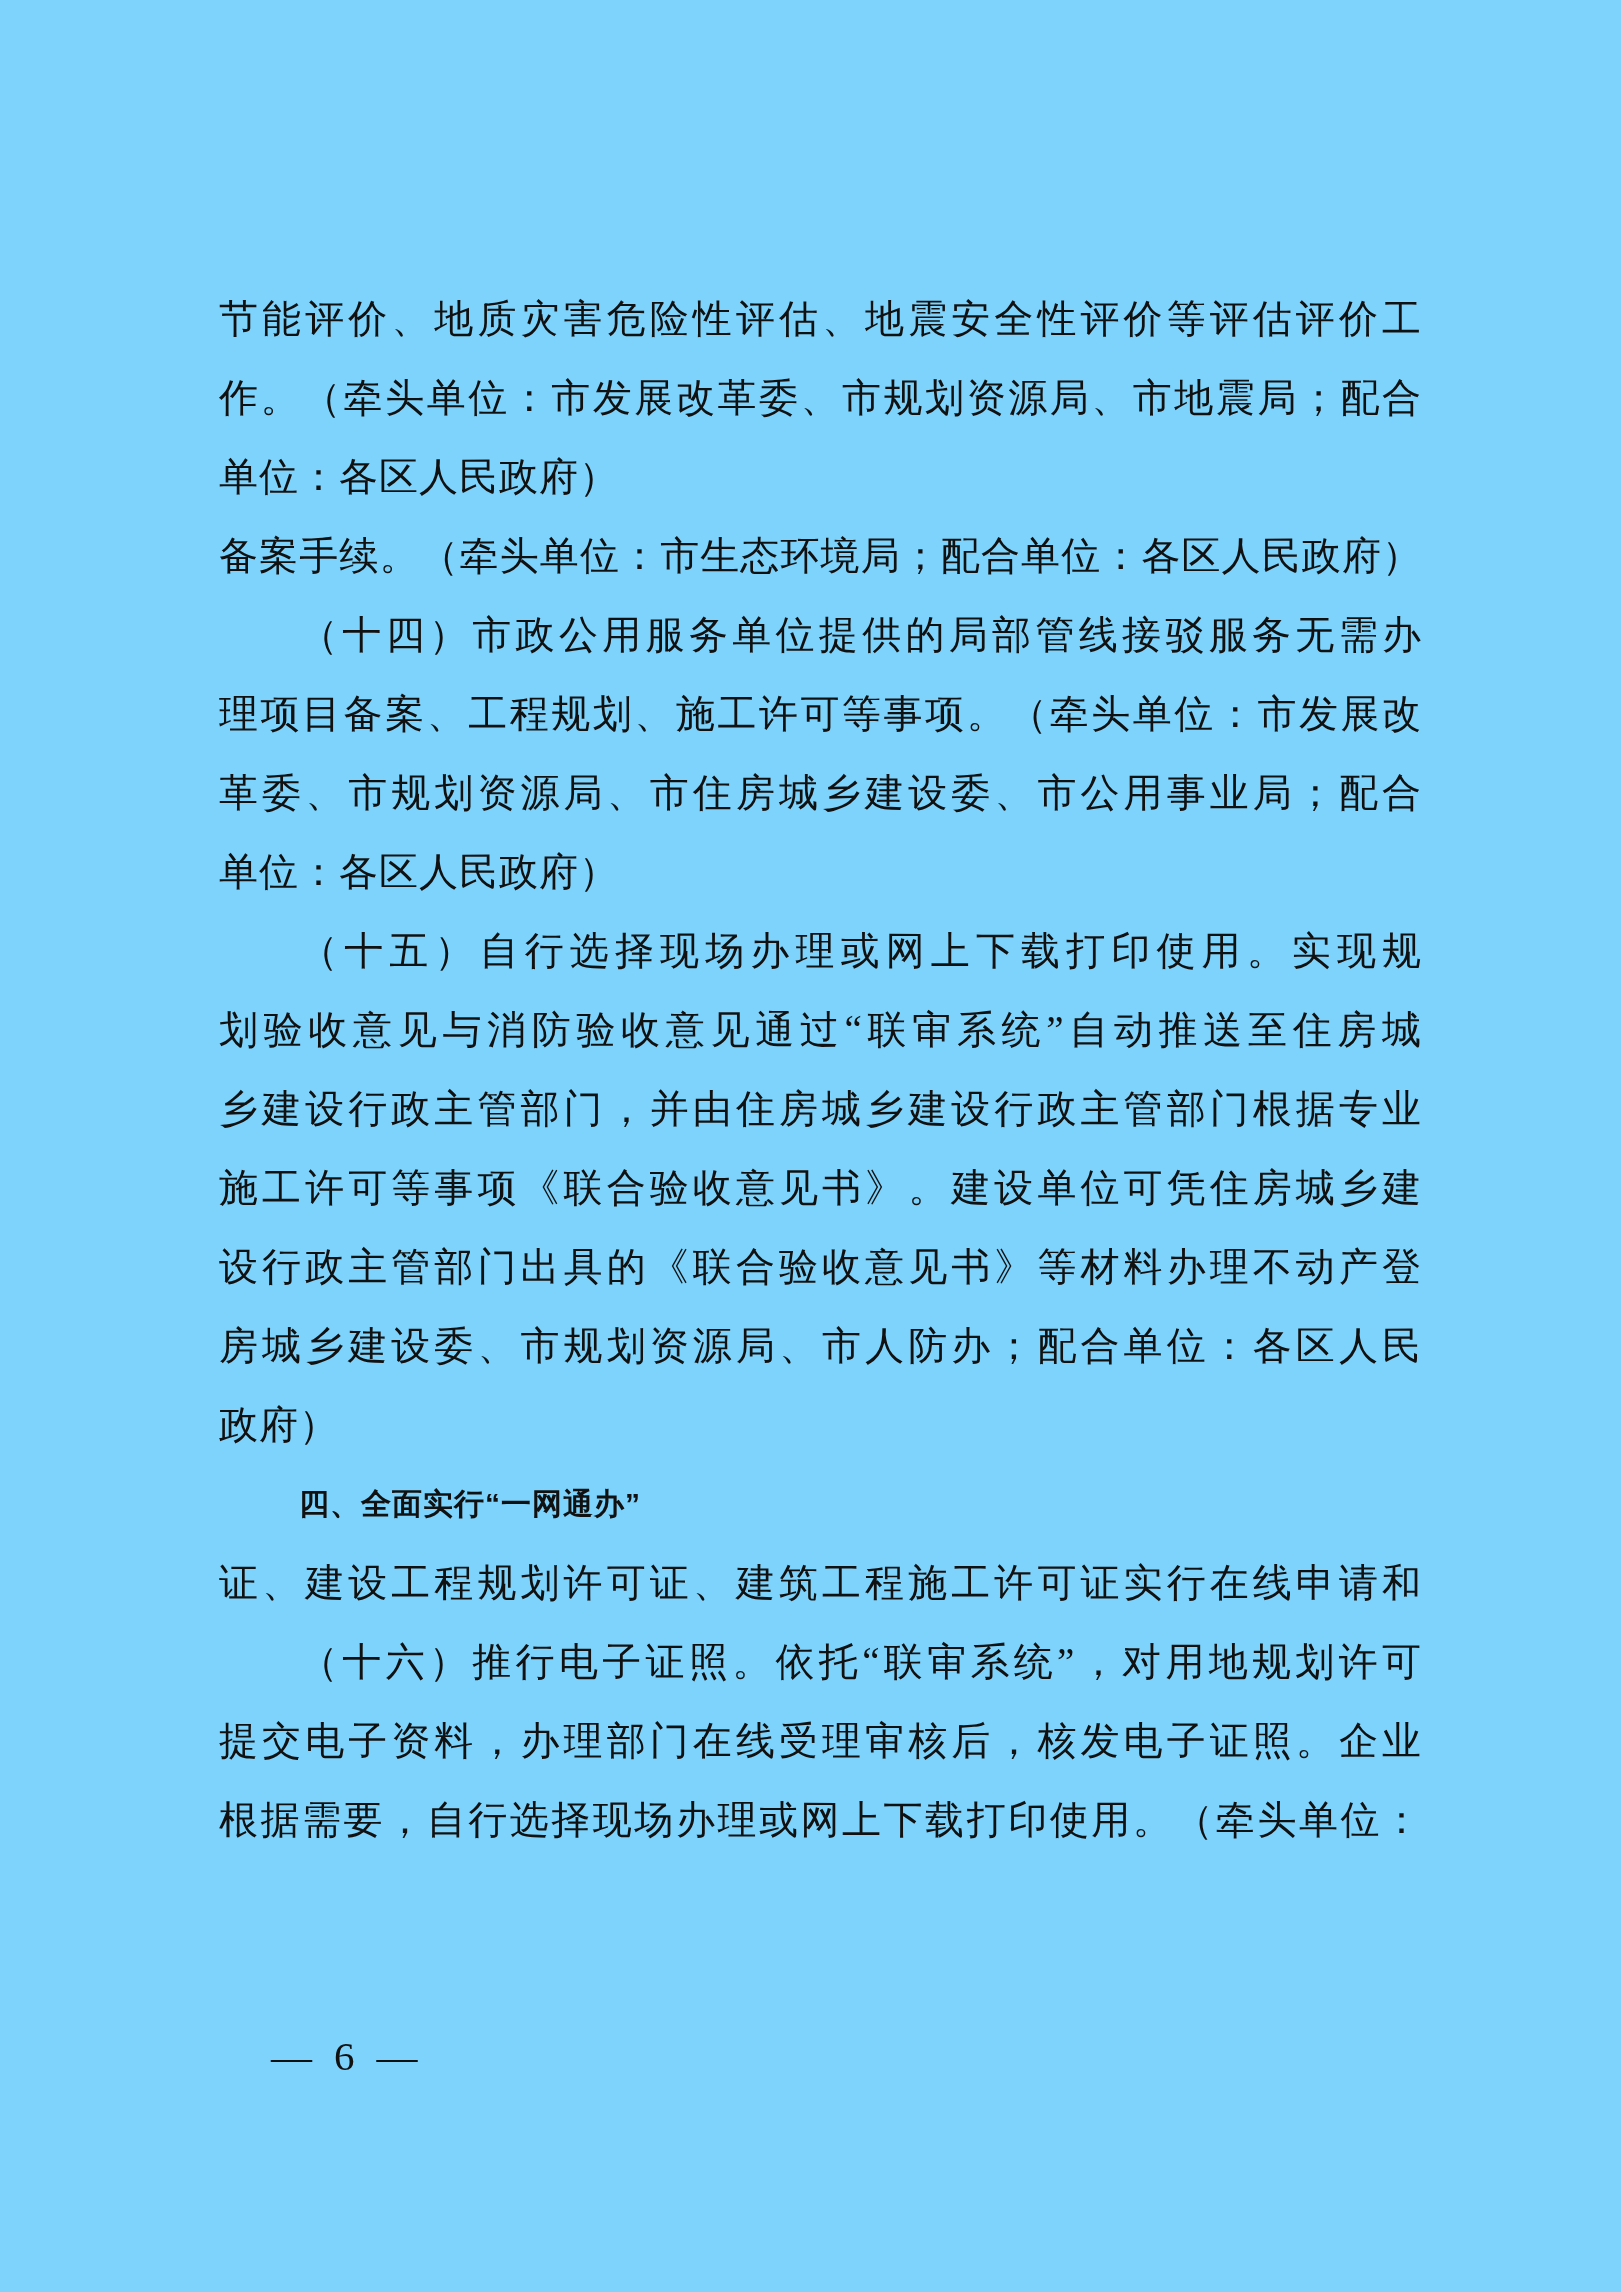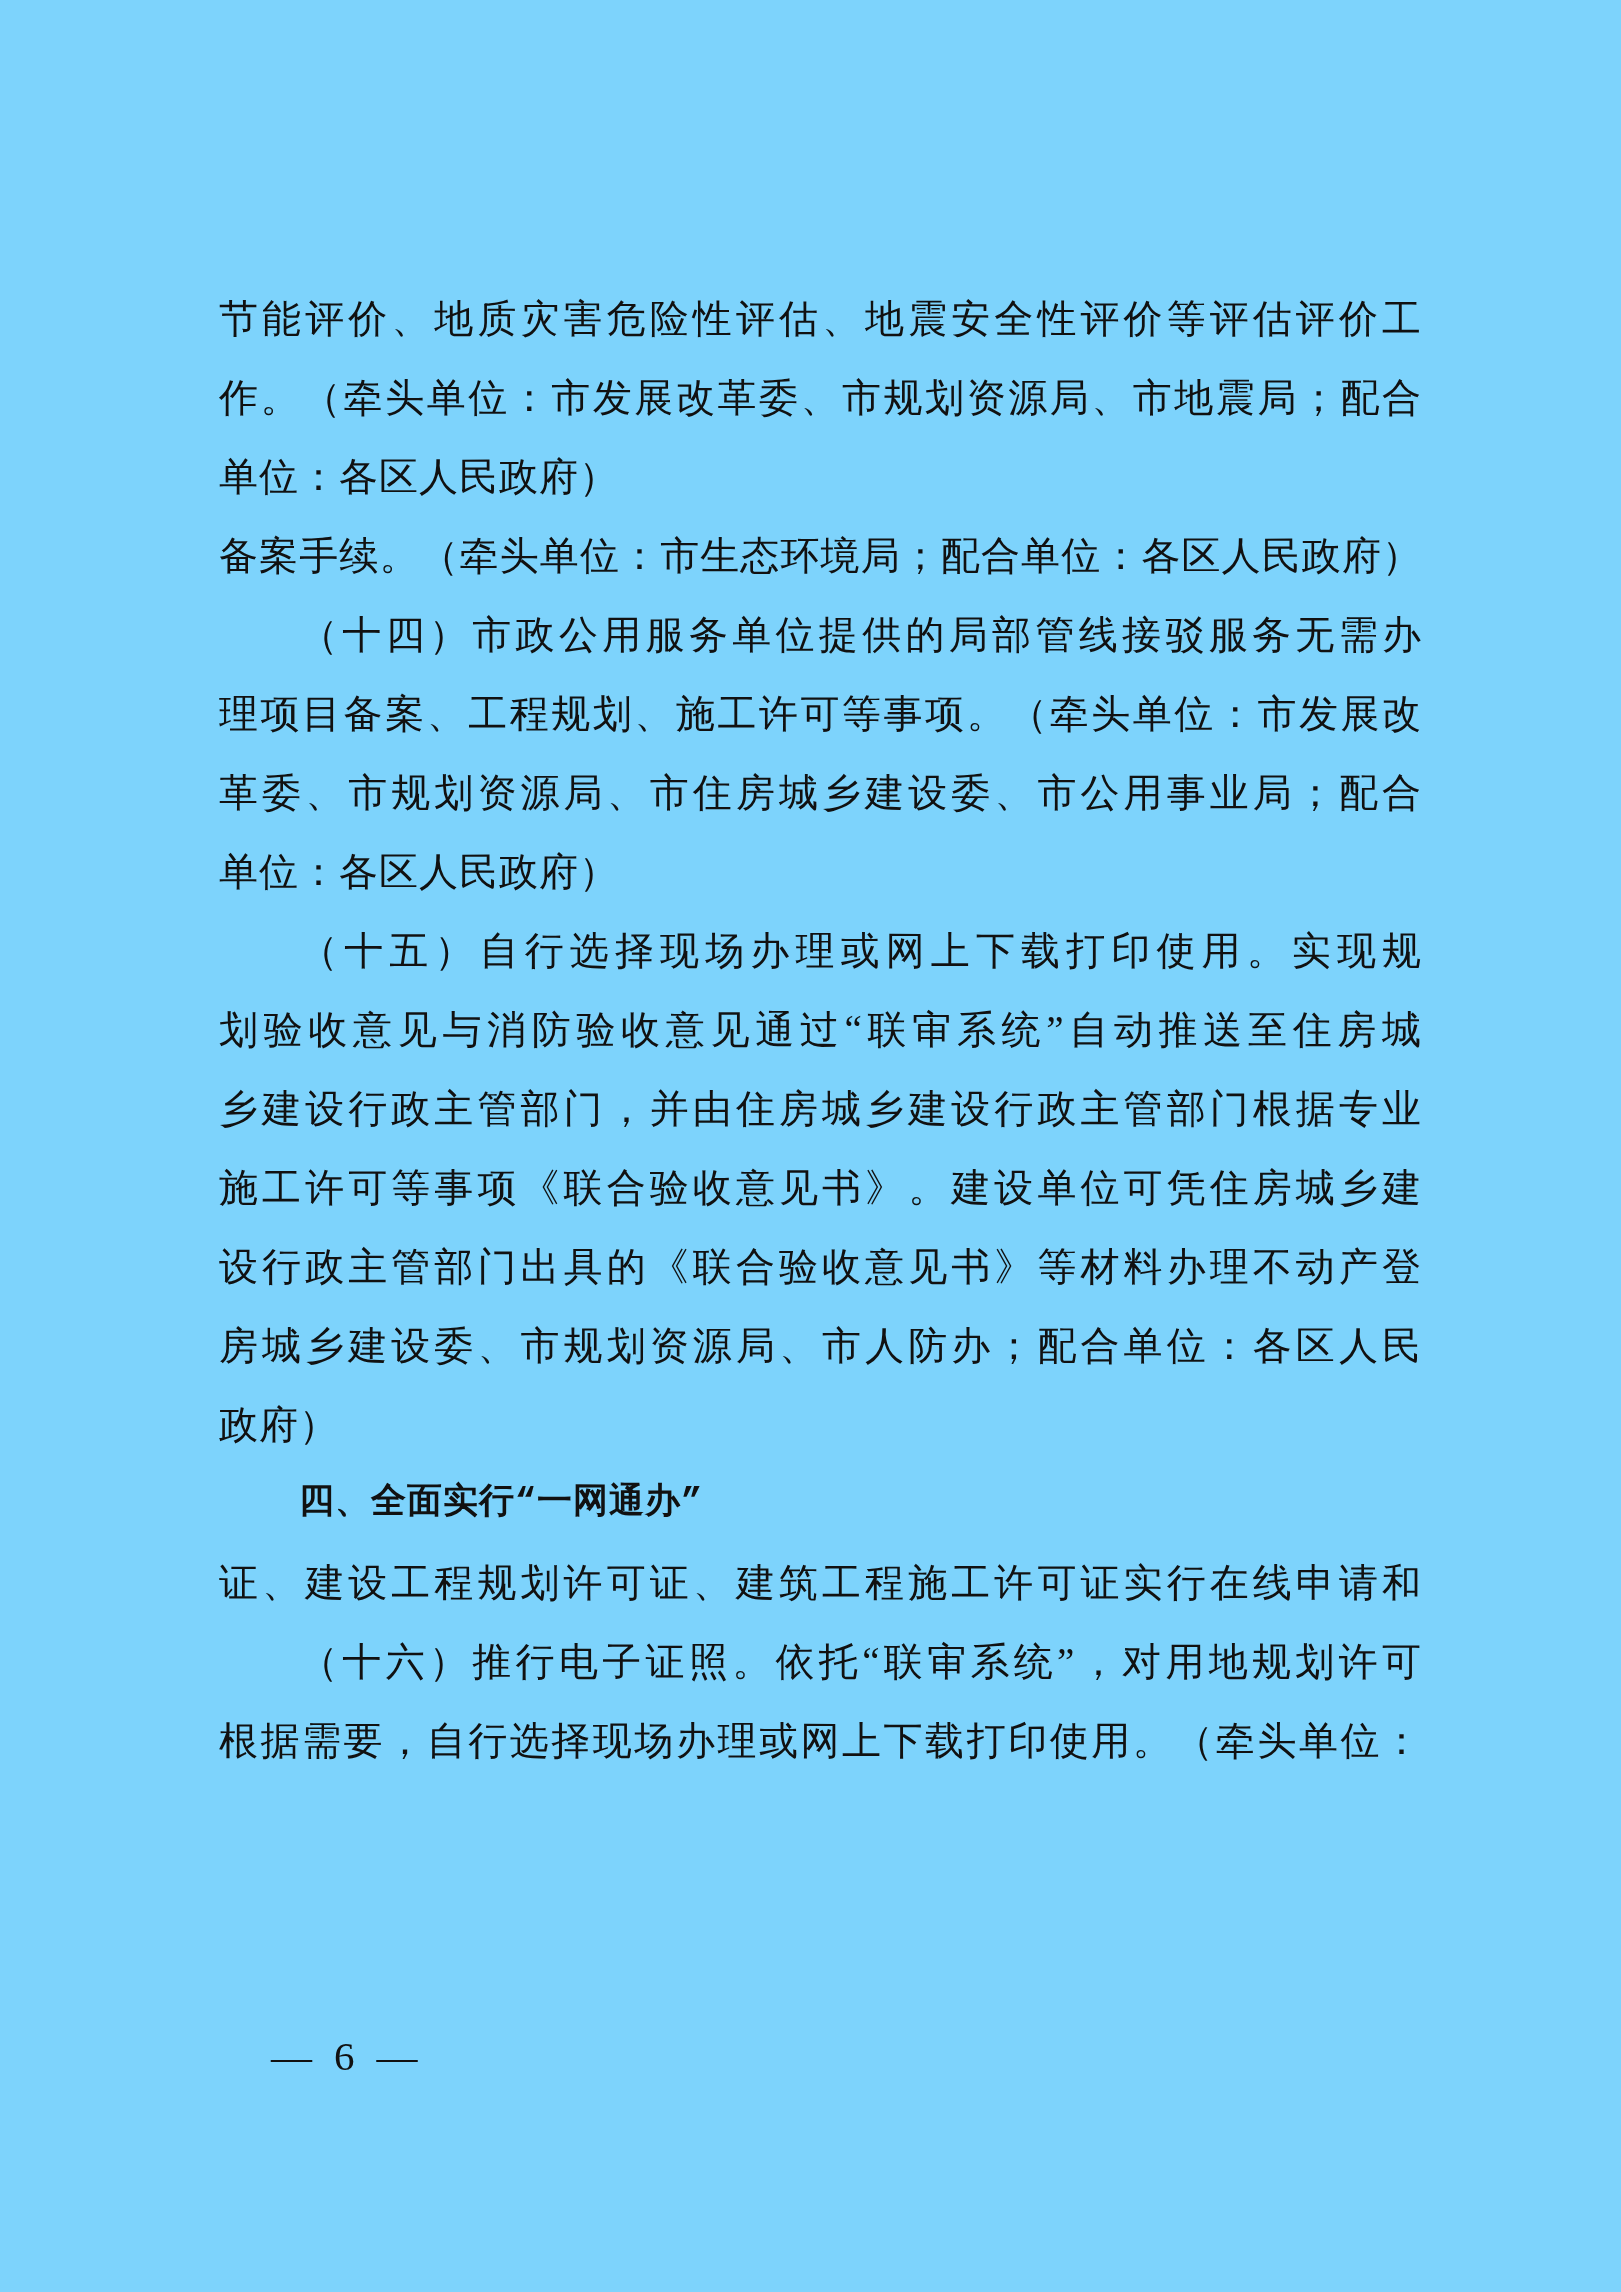--- a/index.html
+++ b/index.html
@@ -33,23 +33,23 @@
   }
   .line.justify {
     text-align: justify;
     text-align-last: justify;
     text-justify: inter-character;
   }
   .line.indent {
     text-indent: 80px;
   }
   .line.heading {
-    font-family: Liberation Mono, monospace;
+    font-family: Liberation Sans, sans-serif;
     font-weight: 700;
-    font-size: 35px;
+    font-size: 30px;
   }
   #page-footer {
     position: absolute;
     left: 271px;
     top: 2017px;
     height: 78px;
     line-height: 78px;
     font-size: 41px;
     letter-spacing: 5.9px;
     color: #111111;
@@ -71,17 +71,18 @@
       <div class="line justify indent">（十五）自行选择现场办理或网上下载打印使用。实现规</div>
       <div class="line justify">划验收意见与消防验收意见通过“联审系统”自动推送至住房城</div>
       <div class="line justify">乡建设行政主管部门，并由住房城乡建设行政主管部门根据专业</div>
       <div class="line justify">施工许可等事项《联合验收意见书》。建设单位可凭住房城乡建</div>
       <div class="line justify">设行政主管部门出具的《联合验收意见书》等材料办理不动产登</div>
       <div class="line justify">房城乡建设委、市规划资源局、市人防办；配合单位：各区人民</div>
       <div class="line">政府）</div>
       <div class="line indent heading">四、全面实行“一网通办”</div>
       <div class="line justify">证、建设工程规划许可证、建筑工程施工许可证实行在线申请和</div>
       <div class="line justify indent">（十六）推行电子证照。依托“联审系统”，对用地规划许可</div>
+      <div class="line justify">提交电子资料，办理部门在线受理审核后，核发电子证照。企业</div>
       <div class="line justify">根据需要，自行选择现场办理或网上下载打印使用。（牵头单位：</div>
     </div>
   <div id="page-footer">— 6 —</div>
 </div>
 
 
 </body></html>

